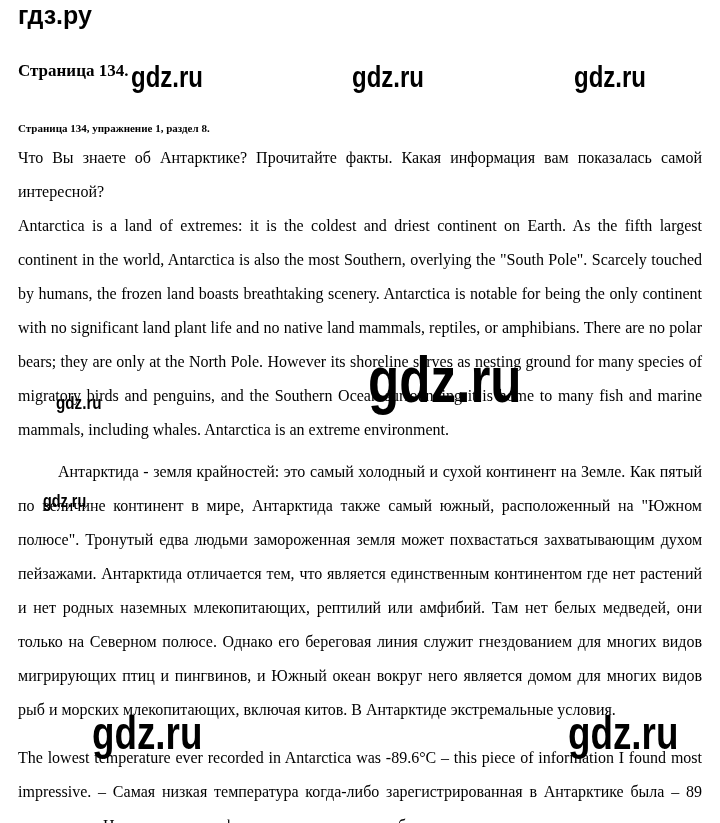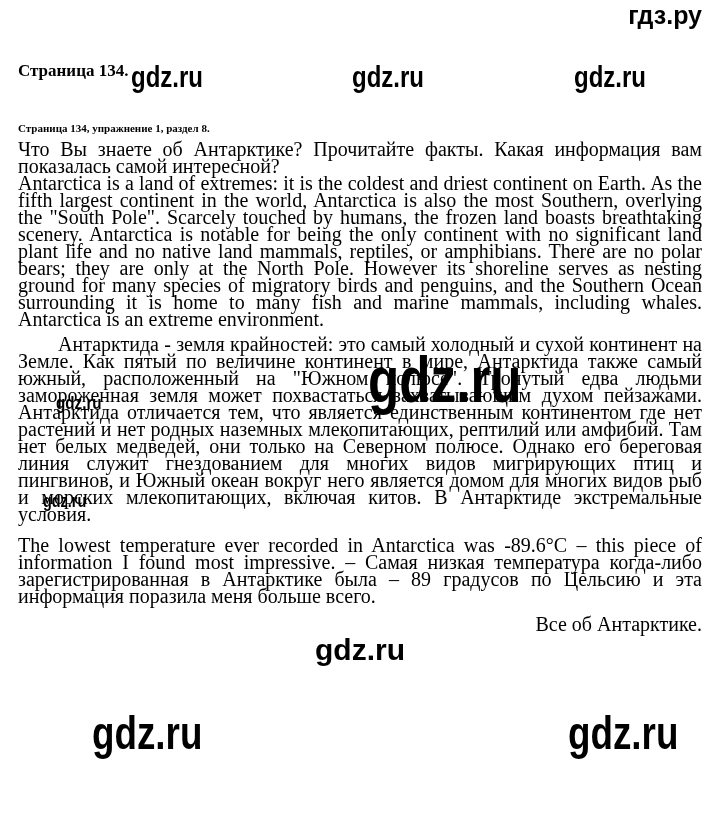--- a/index.html
+++ b/index.html
@@ -17,21 +17,21 @@
   .page {
     position: relative;
     width: 720px;
     height: 823px;
     box-sizing: border-box;
     padding: 0 18px;
   }
   
   .site-header {
     margin-top: 2px;
-    text-align: right;
+    text-align: left;
     font-family: "Liberation Sans", sans-serif;
     font-weight: bold;
     font-size: 25px;
     line-height: 26px;
     letter-spacing: 0px;
   }
   
   .page-head {
     margin-top: 30px;
     font-size: 17px;
@@ -40,22 +40,22 @@
   .page-head .bold { font-weight: bold; }
 
   .exercise-title {
     margin: 32px 0 0 0;
     font-size: 11px;
     line-height: 25px;
     font-weight: bold;
   }
   p.para {
     margin: 0;
-    font-size: 20px;
-    line-height: 17px;
+    font-size: 16px;
+    line-height: 34px;
     text-align: justify;
   }
   p.para.ru-translation {
     margin-top: 8px;
     text-indent: 40px;
   }
   p.para.answer { margin-top: 14px; }
   p.para.closing {
     margin-top: 11px;
     text-align: right;

